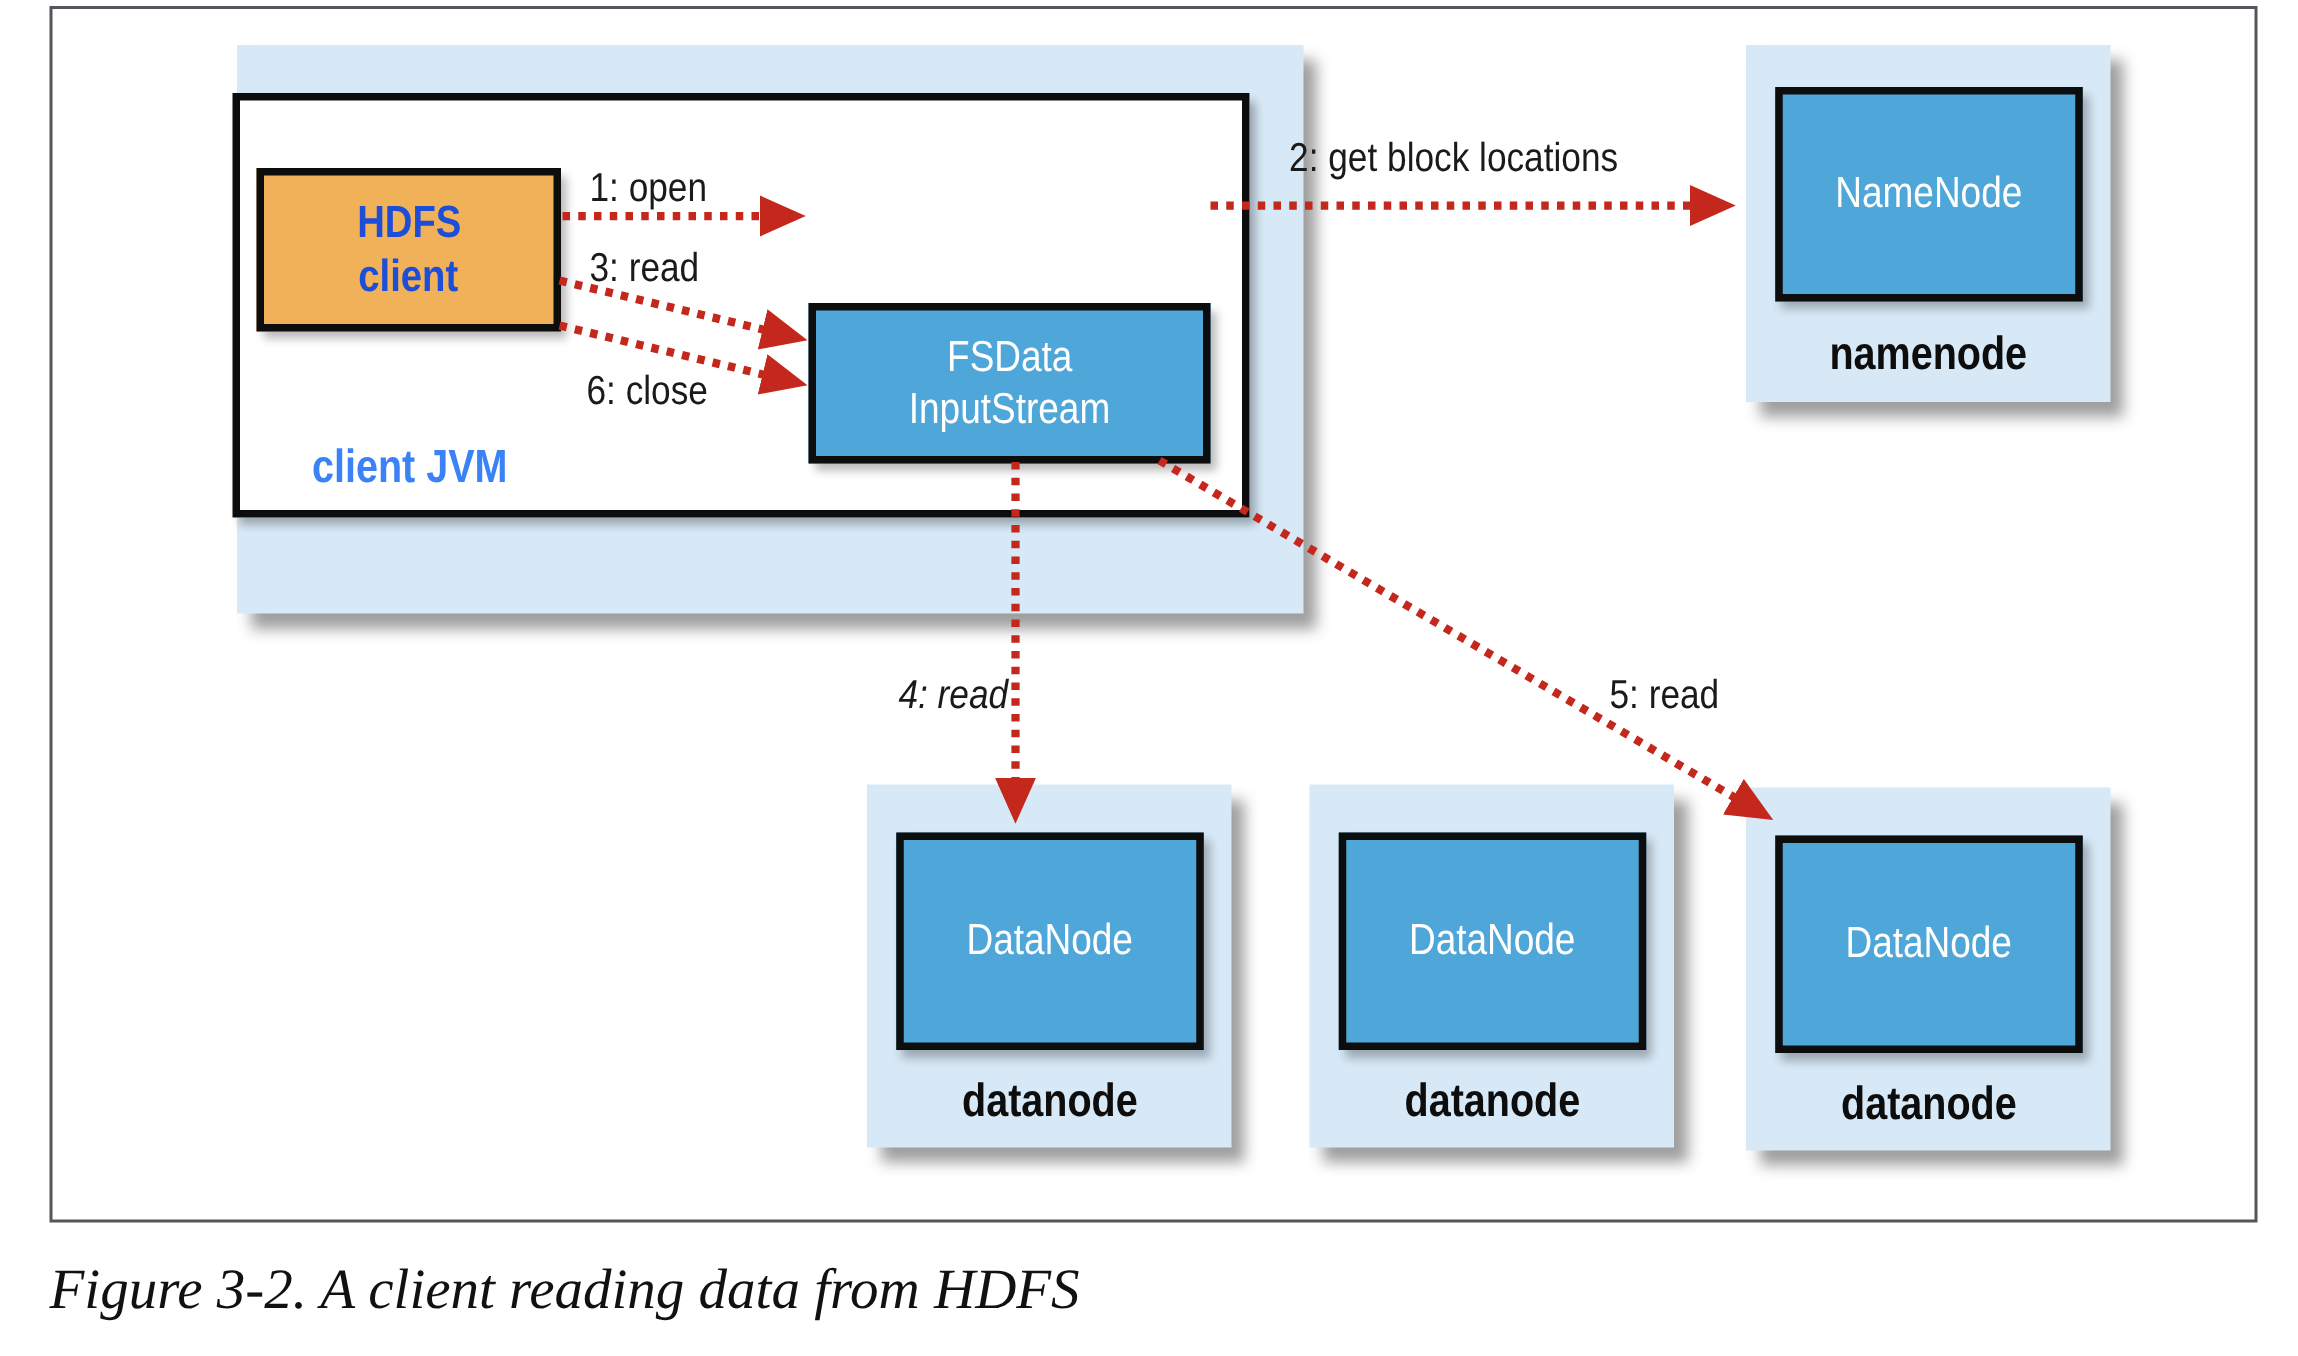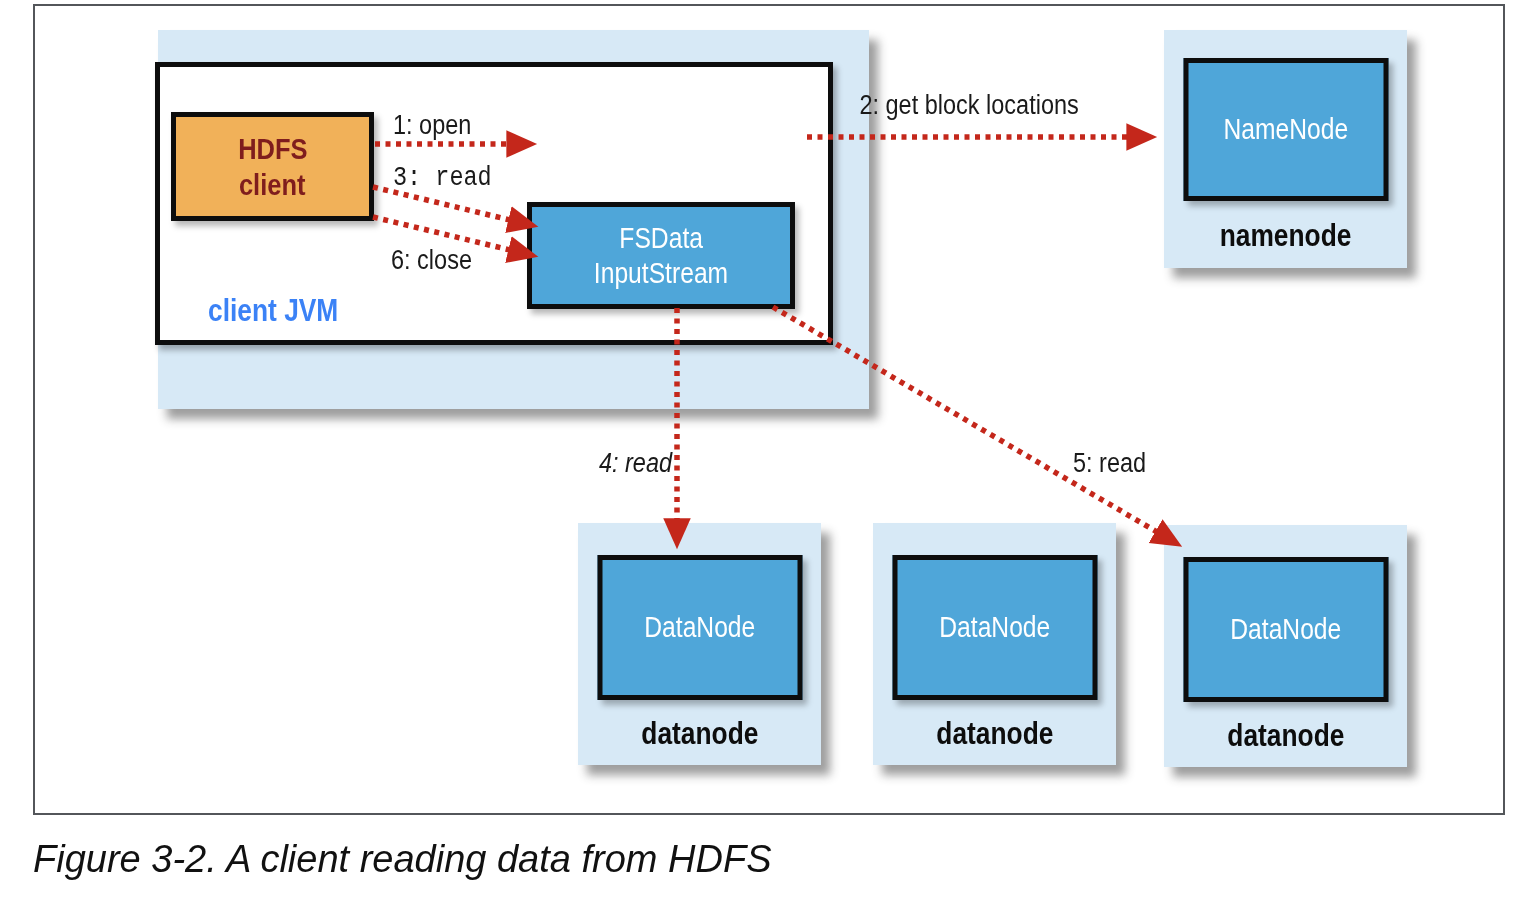--- a/index.html
+++ b/index.html
@@ -23,21 +23,21 @@
   .box {
     position:absolute; border:5px solid #0d0d0d;
     display:flex; flex-direction:column; align-items:center; justify-content:center;
     text-align:center;
   }
   .box.blue {
     background:#4fa6d9; color:#ffffff; font-size:29px; font-weight:400;
     line-height:1.18; box-shadow:4px 5px 6px rgba(0,0,0,0.28);
   }
   .box.orange {
-    background:#f1b159; color:#7f1d1d; font-size:30px; font-weight:700;
+    background:#f1b159; color:#1d4ed8; font-size:30px; font-weight:700;
     line-height:1.2; box-shadow:4px 5px 6px rgba(0,0,0,0.28);
   }
   .box.white {
     background:#ffffff; box-shadow:4px 5px 6px rgba(0,0,0,0.3);
   }
   .bx-line { display:block; transform:scaleX(0.85); transform-origin:center; white-space:nowrap; }
   
   .grp-label {
     position:absolute; font-weight:700; font-size:31px; color:#3b82f6; white-space:nowrap;
   }
@@ -61,40 +61,40 @@
   .arrow-overlay {
     position:absolute; left:0; top:0; width:1468px; height:807px;
     pointer-events:none;
   }
   .arrow-overlay line {
     stroke:#c4271b; stroke-width:5.5; stroke-dasharray:5 5.5; stroke-linecap:butt;
   }
   
   .caption {
     position:absolute; left:33px; top:838px;
-    font-family:Liberation Sans, sans-serif;
+    font-family:Liberation Serif, serif;
     font-style:italic; font-size:38px; color:#111; white-space:nowrap;
   }
 </style>
 </head>
 <body>
 
 <div class="figure-frame">
 
   <div class="container" style="left:102px; top:24px; width:711px; height:379px;"></div>
 
   <div class="box white" style="left:120px; top:56px; width:678px; height:283px;"></div>
 
   <div class="box orange" style="left:136px; top:106px; width:203px; height:109px;">
     <span class="bx-line">HDFS</span>
     <span class="bx-line">client</span>
   </div>
 
 
-  <div class="box blue" style="left:492px; top:196px; width:268px; height:107px;">
+  <div class="box blue" style="left:504px; top:196px; width:268px; height:107px;">
     <span class="bx-line">FSData</span>
     <span class="bx-line">InputStream</span>
   </div>
 
   <div class="grp-label" style="left:173px; top:287px;"><span class="cnd">client JVM</span></div>
 
 
   <div class="container" style="left:1108px; top:24px; width:243px; height:238px;">
     <div class="box blue node-box" style="top:28px; width:205px; height:143px;">
       <span class="bx-line">NameNode</span>
@@ -146,21 +146,21 @@
     </g>
     <g>
       <line x1="738" y1="301" x2="1122" y2="526" marker-end="url(#ah)"></line>
     </g>
   </svg>
 
   <div class="arrow-label" style="left:358px; top:104px;"><span class="cnd">1: open</span></div>
 
   <div class="arrow-label center" style="left:808px; top:84px; width:286px;"><span class="cnd">2: get block locations</span></div>
 
-  <div class="arrow-label" style="left:358px; top:157px;font-family:Liberation Mono, monospace;"><span class="cnd">3: read</span></div>
+  <div class="arrow-label" style="left:358px; top:157px;"><span class="cnd">3: read</span></div>
 
   <div class="arrow-label right" style="left:553px; top:442px; width:80px;font-style:italic;"><span class="cnd">4: read</span></div>
 
   <div class="arrow-label" style="left:1038px; top:442px;text-align:right;"><span class="cnd">5: read</span></div>
 
   <div class="arrow-label" style="left:356px; top:239px;"><span class="cnd">6: close</span></div>
 
 </div>
 
 <div class="caption">Figure 3-2. A client reading data from HDFS</div>

